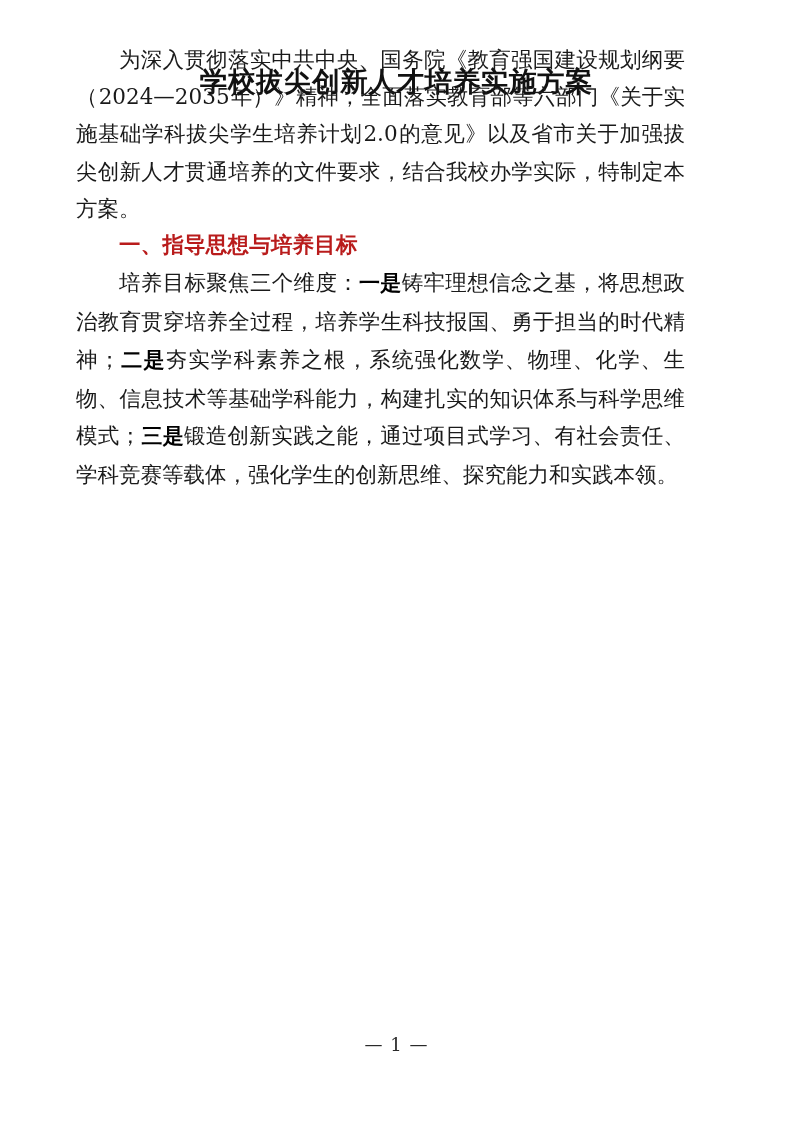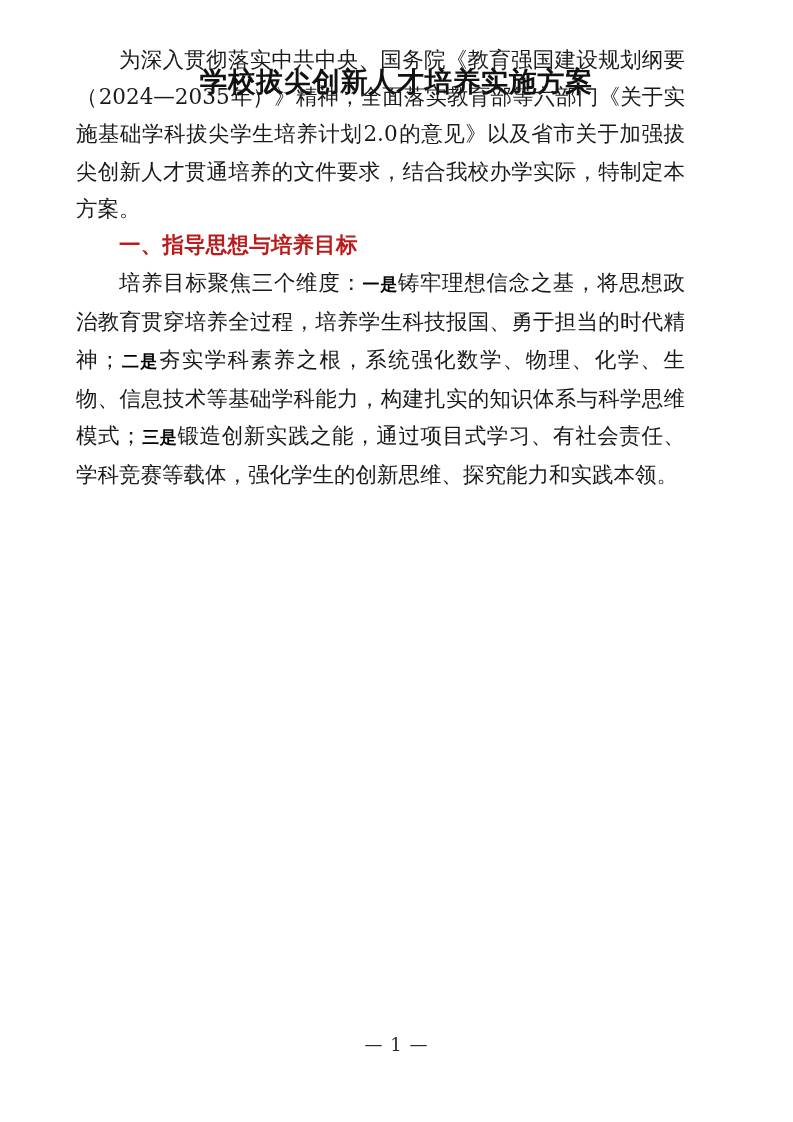--- a/index.html
+++ b/index.html
@@ -62,23 +62,23 @@
     font-weight: bold;
     font-size: 21.5px;
     line-height: 37.2px;
     text-indent: 2em;
     margin: 0;
     color: #b91c1c;
     letter-spacing: 0.2px;
   }
 
   .bold-run {
-    font-family: Liberation Sans, sans-serif;
+    font-family: Liberation Mono, monospace;
     font-weight: bold;
-    font-size: 17px;
+    font-size: 21px;
     color: #000;
   }
 
   .latin {
     font-family: "DejaVu Serif", "Liberation Serif", serif;
     padding: 0 1px;
   }
 
   
   .page-footer {

